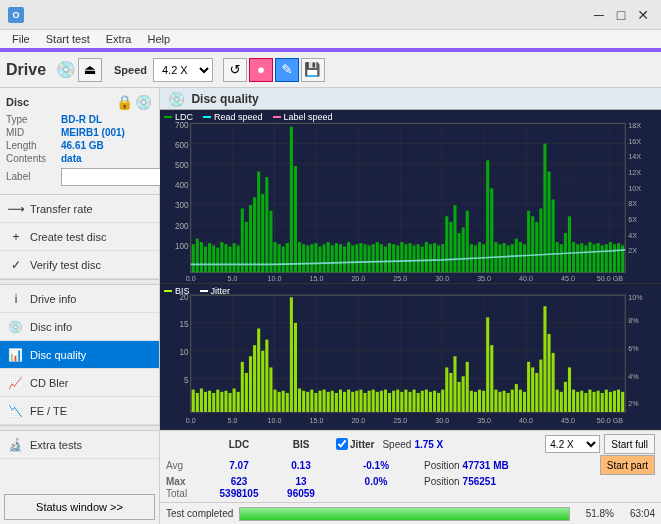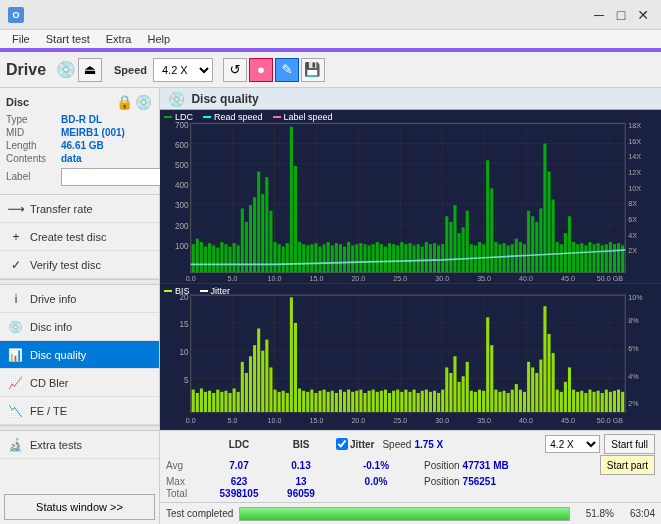--- a/index.html
+++ b/index.html
@@ -64,21 +64,21 @@
     
     .charts-area { flex: 1; display: flex; flex-direction: column; background: #1a2040; overflow: hidden; }
     
     
     .chart-container { position: relative; flex: 1; border-bottom: 1px solid #333; }
     
     
     .stats-area { background: #f0f0f0; border-top: 1px solid #ccc; padding: 3px 6px; display: flex; flex-direction: column; gap: 1px; }
     .speed-dropdown { height: 18px; font-size: 10px; background: white; border: 1px solid #aaa; width: 55px; }
     .start-full-btn { height: 20px; background: #f5f5f5; border: 1px solid #aaa; cursor: pointer; font-size: 10px; padding: 0 6px; margin-left: auto; }
-    .start-part-btn { height: 20px; background: #fef9c3; border: 1px solid #aaa; cursor: pointer; font-size: 10px; padding: 0 6px; }
+    .start-part-btn { height: 20px; background: #fdba74; border: 1px solid #aaa; cursor: pointer; font-size: 10px; padding: 0 6px; }
 
     
     .progress-area { background: #f0f0f0; height: 22px; display: flex; align-items: center; padding: 0 6px; gap: 6px; border-top: 1px solid #ccc; }
     .progress-label { font-size: 10px; color: #333; }
     .progress-bar-container { flex: 1; height: 14px; background: white; border: 1px solid #aaa; overflow: hidden; }
     .progress-bar-fill { height: 100%; background: linear-gradient(to bottom, #90ee90, #32cd32); }
     .progress-pct { font-size: 10px; color: #333; min-width: 38px; text-align: right; }
     .progress-time { font-size: 10px; color: #333; min-width: 35px; text-align: right; }
 
     
@@ -607,21 +607,21 @@
         <div style="display:flex; align-items:center; gap:3px; margin-left:8px;">
           <span style="font-size:10px; color:#333;">Position</span>
           <span style="font-size:10px; font-weight:bold; color:#0000cc;">47731 MB</span>
         </div>
         <div style="margin-left:auto;">
           <button class="start-part-btn">Start part</button>
         </div>
       </div>
 
       <div style="display:flex; align-items:center;">
-        <div style="width:42px; font-size:10px; color:#666;">Max</div>
+        <div style="width:42px; font-size:10px; color:#666;font-weight:bold;">Max</div>
         <div style="width:62px; text-align:center; font-size:10px; color:#0000cc; font-weight:bold;">623</div>
         <div style="width:62px; text-align:center; font-size:10px; color:#0000cc; font-weight:bold;">13</div>
         <div style="width:80px; text-align:center; font-size:10px; color:#0000cc; font-weight:bold; margin-left:4px;">0.0%</div>
         <div style="display:flex; align-items:center; gap:3px; margin-left:8px;">
           <span style="font-size:10px; color:#333;">Position</span>
           <span style="font-size:10px; font-weight:bold; color:#0000cc;">756251</span>
         </div>
       </div>
 
       <div style="display:flex; align-items:center;">

